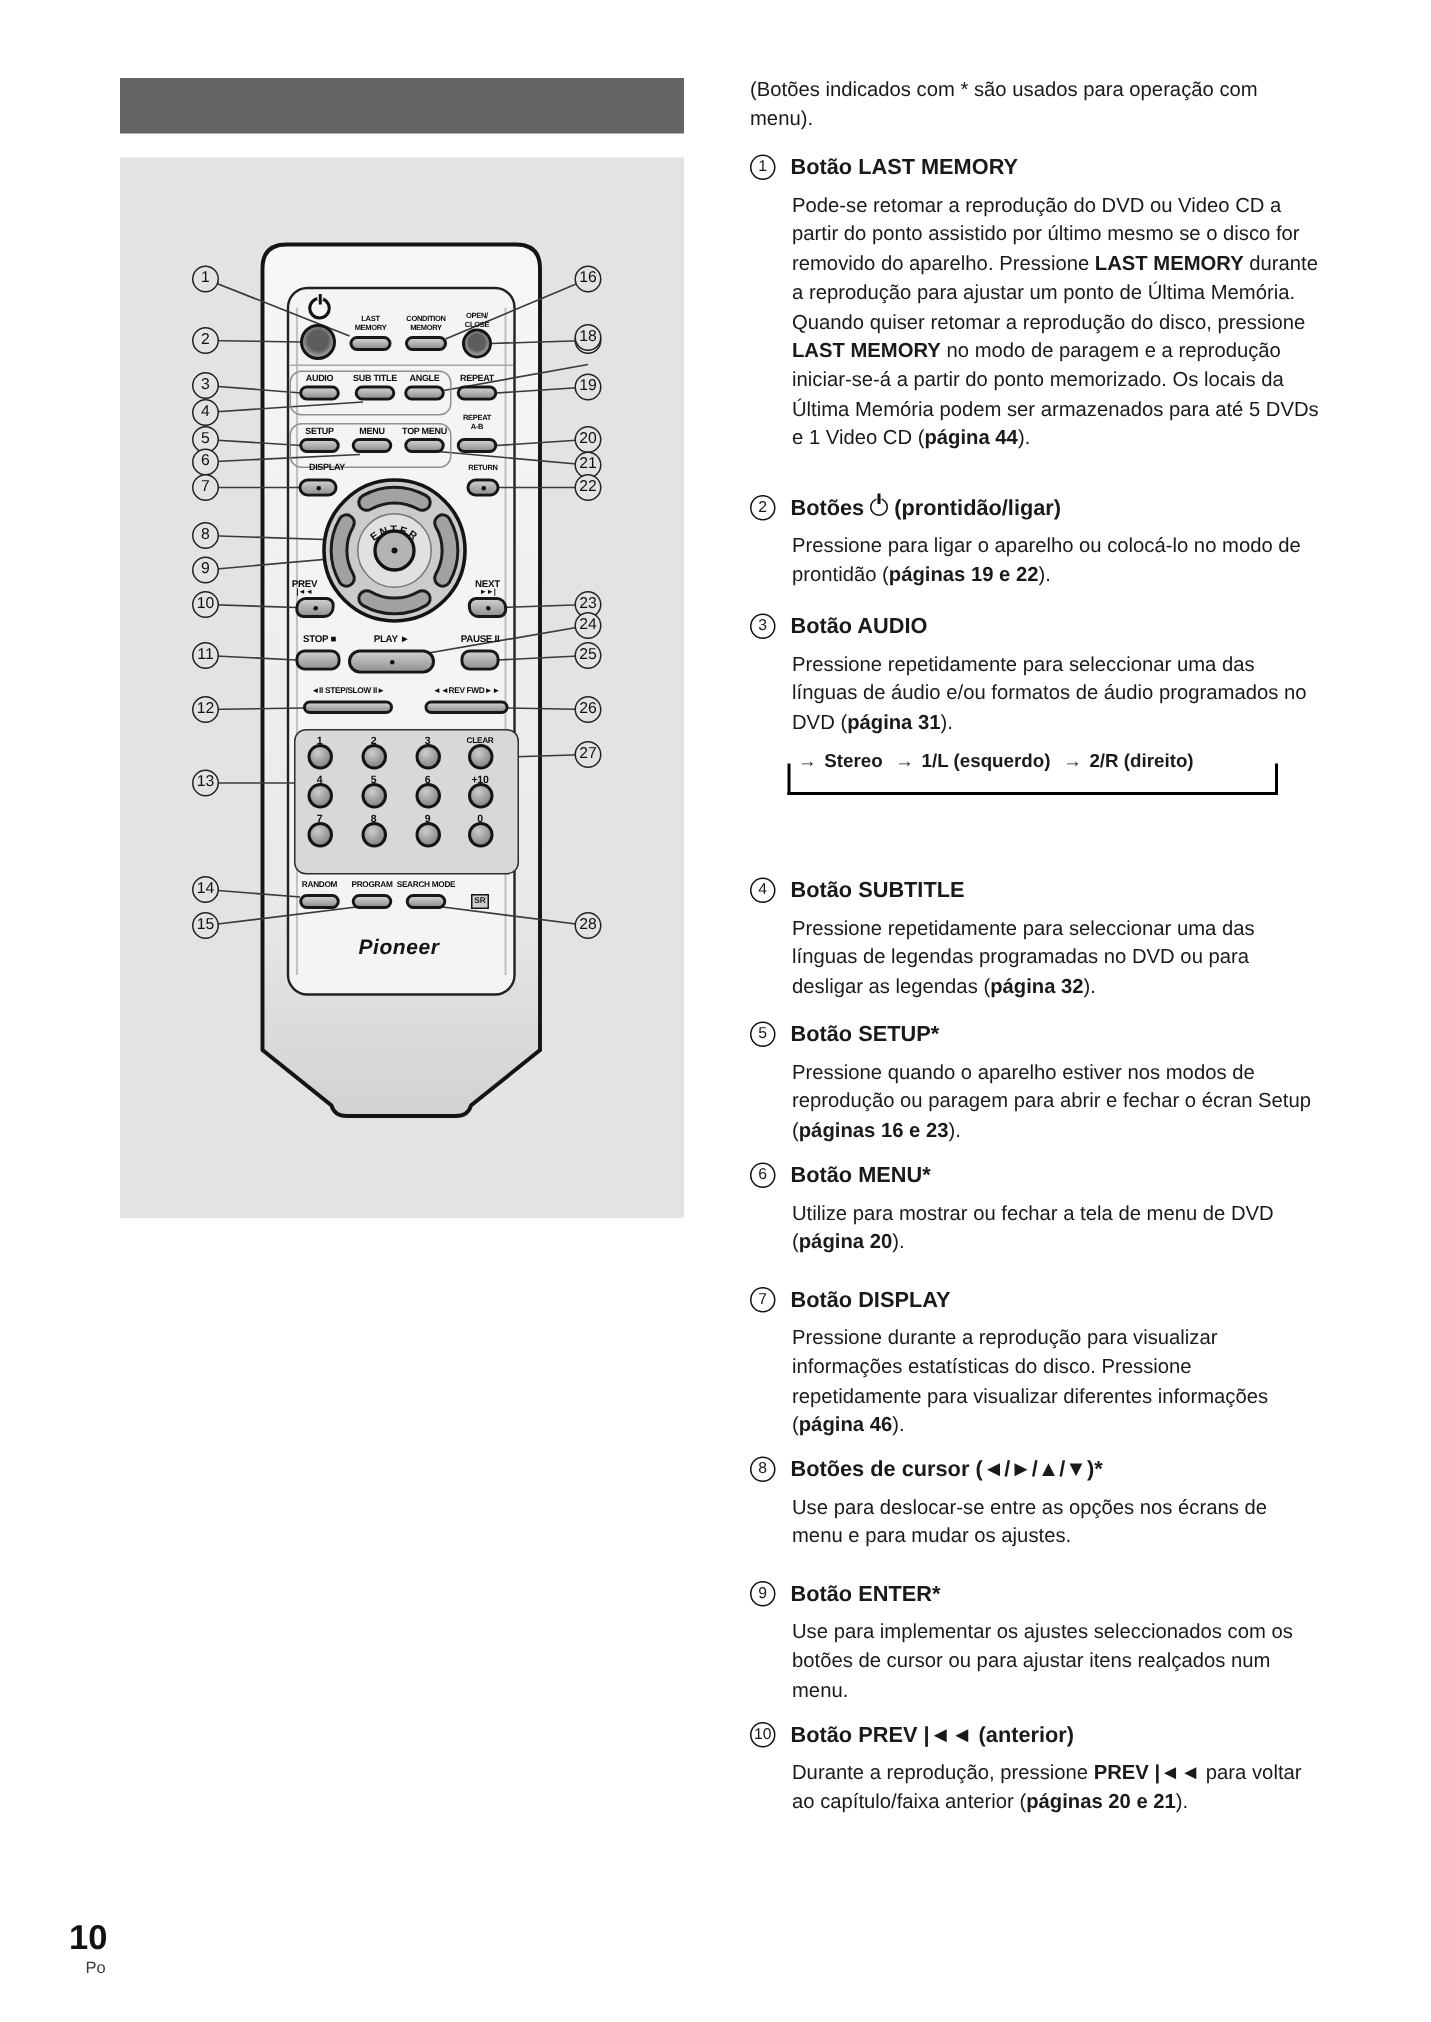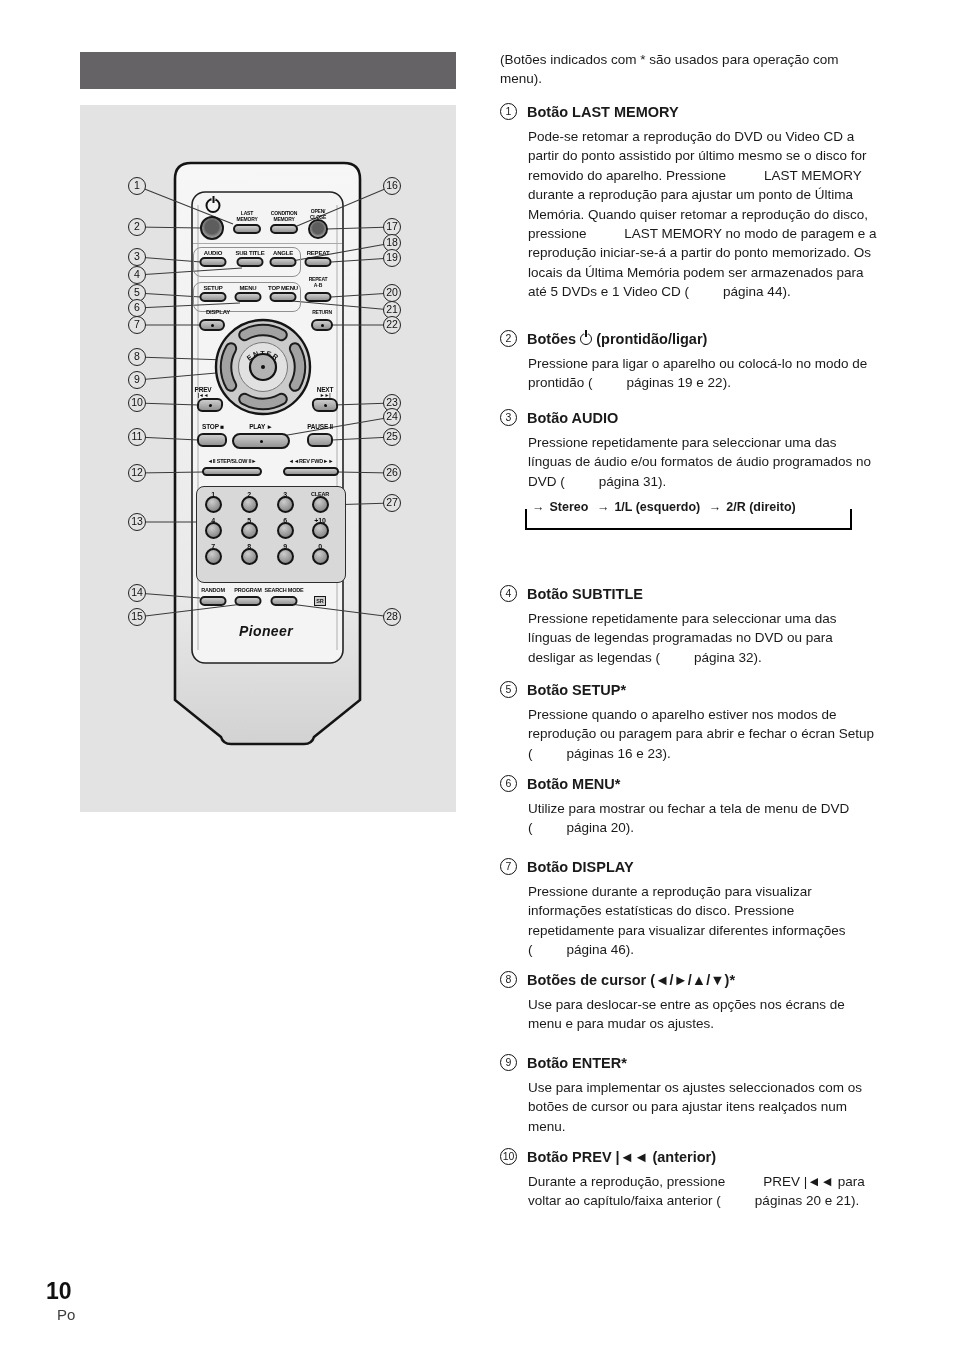--- a/index.html
+++ b/index.html
@@ -49,30 +49,30 @@
   
   .col-right{position:absolute;left:500px;top:0;width:382px;}
   .intro{position:absolute;left:0;top:50px;margin:0;font-size:13.5px;line-height:19.4px;width:382px;}
   .sec{position:absolute;left:0;width:382px;}
   .sec-head{display:flex;align-items:center;gap:10px;margin:0 0 7px 0;}
   .num-circle{flex:0 0 auto;width:17px;height:17px;box-sizing:border-box;border:1.1px solid #111;
               border-radius:50%;font-size:10.5px;line-height:15px;text-align:center;}
   .sec-head h3{margin:0;font-size:14.5px;font-weight:bold;}
   .body{margin:0 0 0 28px;font-size:13.5px;line-height:19.4px;}
   .body + .body{margin-top:0;}
-  .b{font-weight:normal;margin-left:34px;}
+  .b{font-weight:bold;}
 
   .loop-diagram{position:relative;margin:9px 0 0 22px;width:332px;height:32px;
                 font-weight:bold;font-size:12.5px;white-space:nowrap;}
   .loop-text{position:relative;z-index:1;padding-left:5px;}
   .loop-text .arrow{margin:0 5px;}
   .loop-border{position:absolute;left:3px;right:2px;top:9px;bottom:2px;border:2px solid #000;border-top:none;}
 
   .page-num{position:absolute;left:46px;top:1278px;font-size:23px;font-weight:bold;color:#111;}
-  .page-lang{position:absolute;left:57px;top:1306px;font-size:15px;color:#3c3c3c;}
+  .page-lang{position:absolute;left:57px;top:1306px;font-size:11px;color:#3c3c3c;}
 </style>
 </head>
 <body>
 
 <div class="page">
 
   <div class="header-bar"></div>
 
   <div class="panel" id="panel">
     <svg class="panel-svg" id="panel-svg" width="376" height="707" viewBox="0 0 376 707">
@@ -264,21 +264,21 @@
         <div class="callout" style="left: 48px; top: 243px;">8</div>
         <div class="callout" style="left: 48px; top: 266px;">9</div>
         <div class="callout" style="left: 48px; top: 289px;">10</div>
         <div class="callout" style="left: 48px; top: 323px;">11</div>
         <div class="callout" style="left: 48px; top: 359px;">12</div>
         <div class="callout" style="left: 48px; top: 408px;">13</div>
         <div class="callout" style="left: 48px; top: 479px;">14</div>
         <div class="callout" style="left: 48px; top: 503px;">15</div>
         <div class="callout" style="left: 303px; top: 72px;">16</div>
         <div class="callout" style="left: 303px; top: 113px;">17</div>
-        <div class="callout" style="left: 303px; top: 129px;">18</div>
+        <div class="callout" style="left: 303px; top: 111px;">18</div>
         <div class="callout" style="left: 303px; top: 144px;">19</div>
         <div class="callout" style="left: 303px; top: 179px;">20</div>
         <div class="callout" style="left: 303px; top: 196px;">21</div>
         <div class="callout" style="left: 303px; top: 211px;">22</div>
         <div class="callout" style="left: 303px; top: 289px;">23</div>
         <div class="callout" style="left: 303px; top: 303px;">24</div>
         <div class="callout" style="left: 303px; top: 323px;">25</div>
         <div class="callout" style="left: 303px; top: 359px;">26</div>
         <div class="callout" style="left: 303px; top: 389px;">27</div>
         <div class="callout" style="left: 303px; top: 503px;">28</div>

